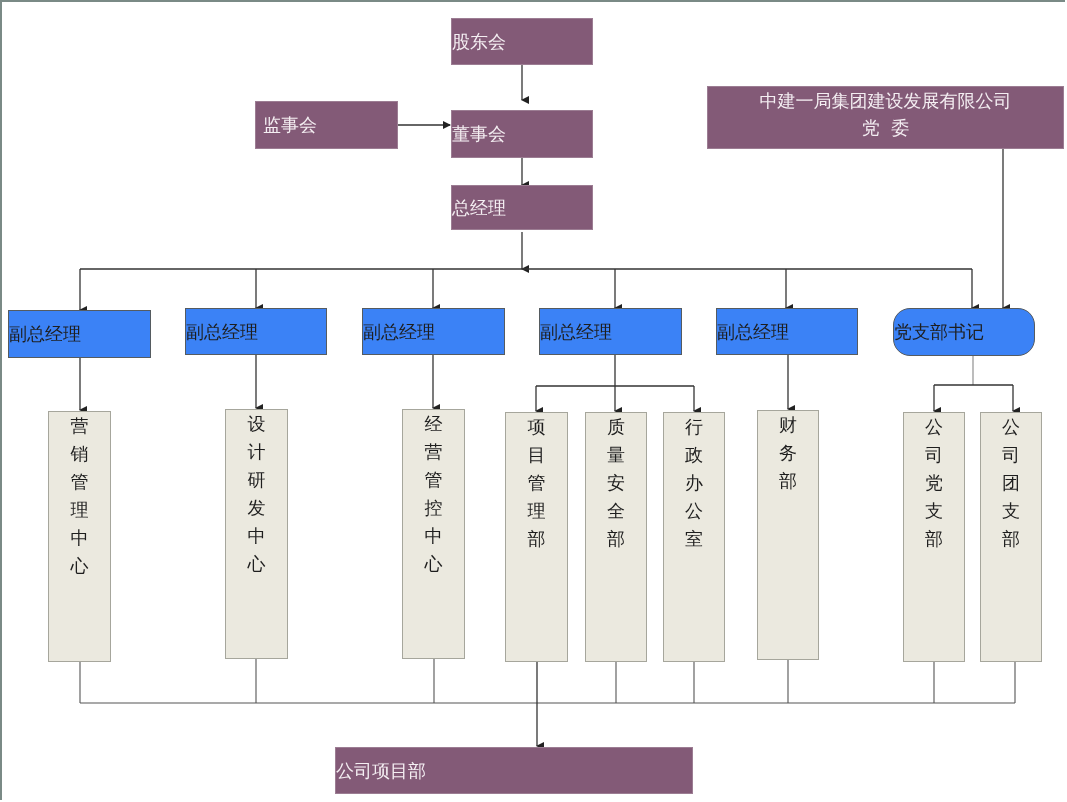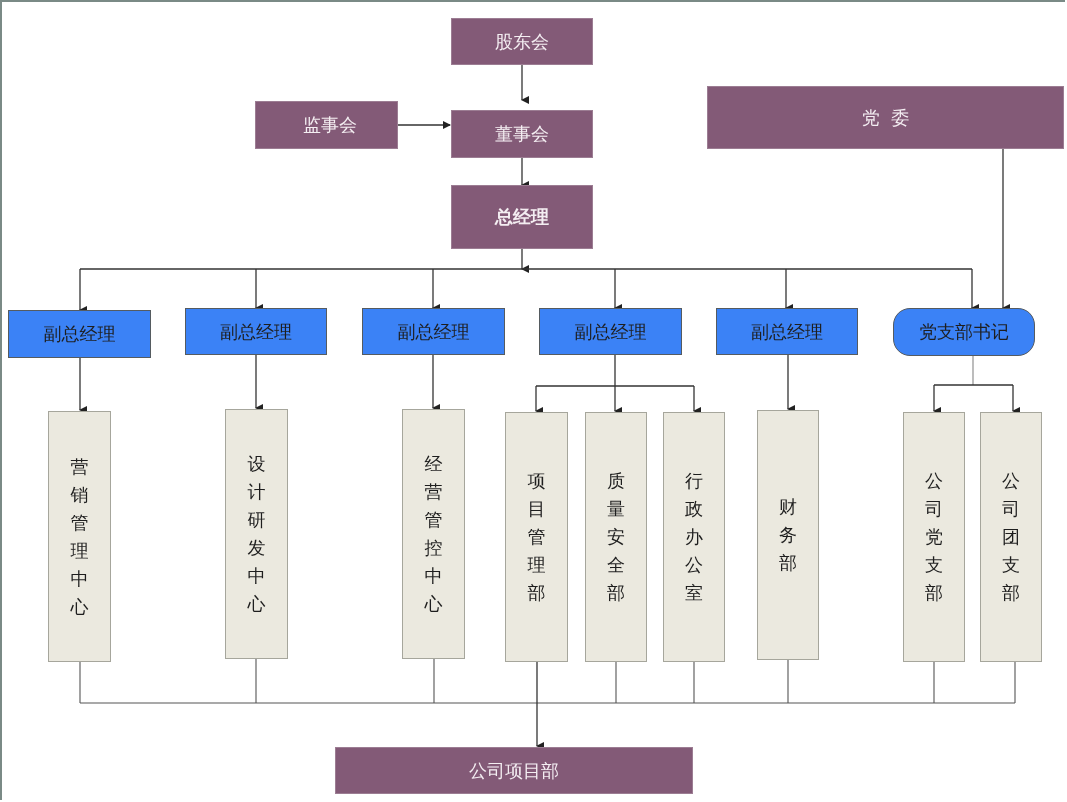--- a/index.html
+++ b/index.html
@@ -8,21 +8,21 @@
     background: #ffffff;
     font-family: "DejaVu Sans", sans-serif;
   }
   .frame {
     position: absolute; left: 0; top: 0; width: 1065px; height: 800px;
     border-left: 2px solid #7a8a86; border-top: 2px solid #7a8a86;
     box-sizing: border-box;
   }
   .node {
     position: absolute; box-sizing: border-box;
-    display: flex; align-items: center; justify-content: center;
+    display: flex; align-items: center; justify-content: flex-start;
     text-align: center;
   }
   .purple {
     background: #835a77; color: #f4eef2; font-size: 18px;
     border: 1px solid #9c7d93;
   }
   .blue {
     background: #3b82f6; color: #1e1e1e; font-size: 18px;
     border: 1.5px solid #555b60;
   }
@@ -103,24 +103,25 @@
 
 <div class="node purple" style="left:451px;top:18px;width:142px;height:47px;">
   <span>股东会</span>
 </div>
 <div class="node purple" style="left:255px;top:101px;width:143px;height:48px;padding-left:7px;">
   <span>监事会</span>
 </div>
 <div class="node purple" style="left:451px;top:110px;width:142px;height:48px;">
   <span>董事会</span>
 </div>
-<div class="node purple" style="left:451px;top:185px;width:142px;height:64px;font-weight:bold;">
+<div class="node purple" style="left:451px;top:185px;width:142px;height:45px;">
   <span>总经理</span>
 </div>
 <div class="node purple two-line" style="left:707px;top:86px;width:357px;height:63px;">
+  <span>中建一局集团建设发展有限公司</span>
   <span style="white-space:pre;">党  委</span>
 </div>
 
 <div class="node blue" style="left:8px;top:310px;width:143px;height:48px;">
   <span>副总经理</span>
 </div>
 <div class="node blue" style="left:185px;top:308px;width:142px;height:47px;">
   <span>副总经理</span>
 </div>
 <div class="node blue" style="left:362px;top:308px;width:143px;height:47px;">

